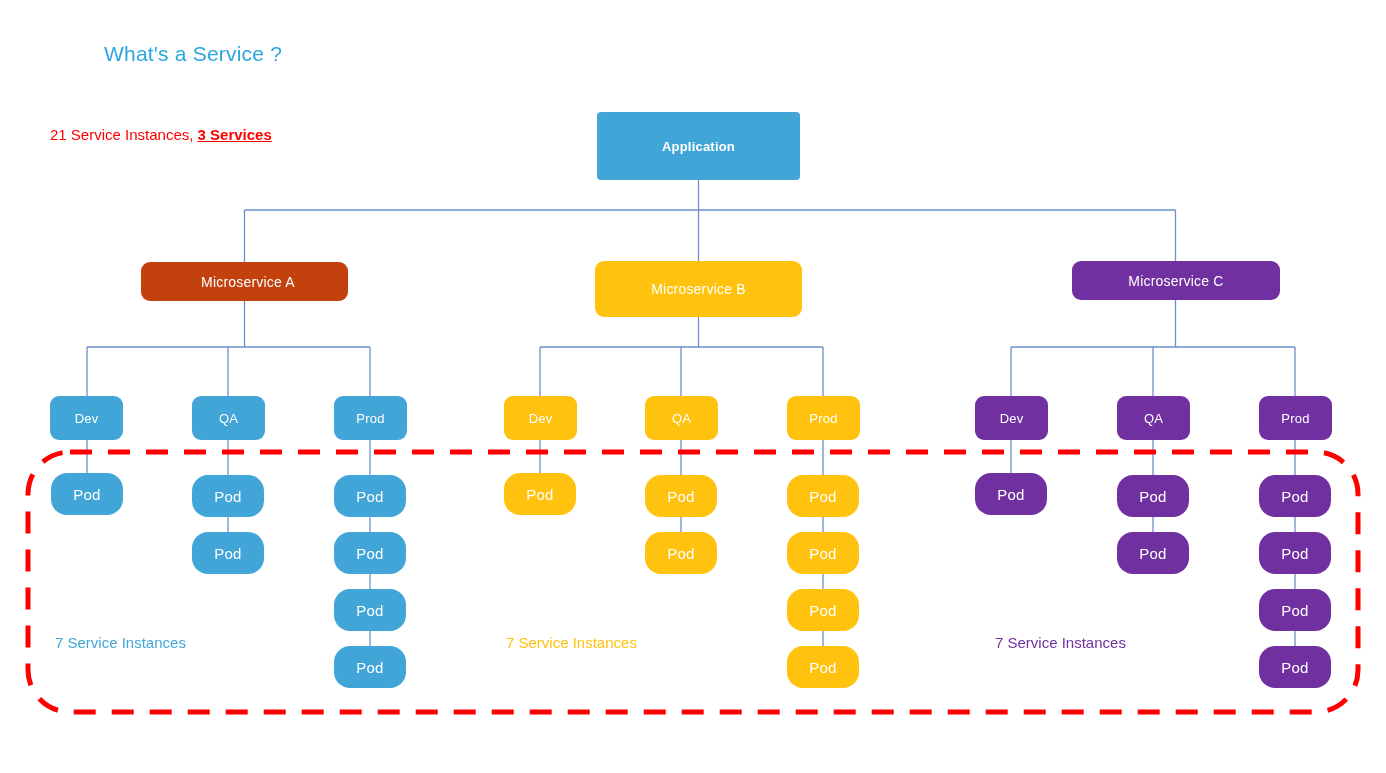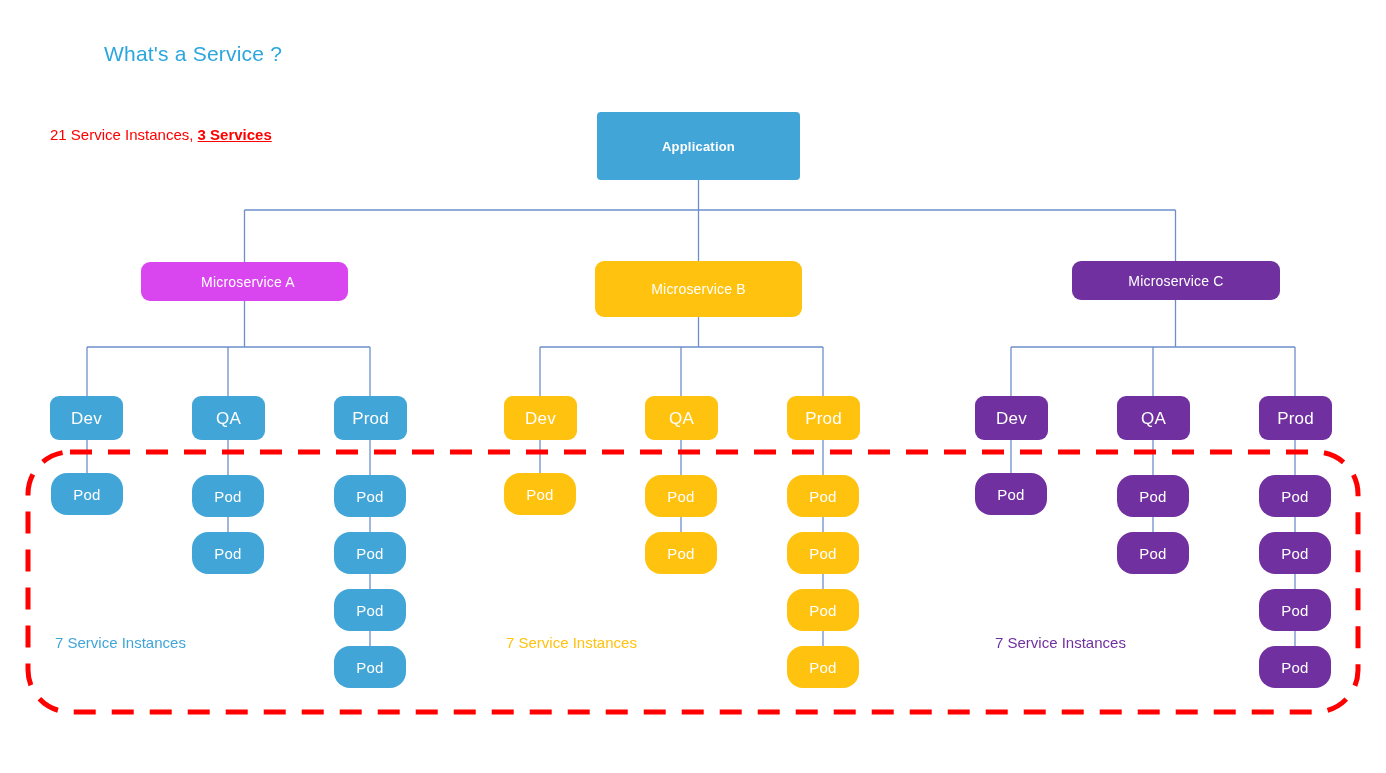--- a/index.html
+++ b/index.html
@@ -79,21 +79,21 @@
     font-weight: bold;
     letter-spacing: 0.2px;
   }
   .node-ms {
     border-radius: 9px;
     font-size: 14px;
     letter-spacing: 0.2px;
   }
   .node-env {
     border-radius: 9px;
-    font-size: 17px;
+    font-size: 13px;
     letter-spacing: 0.2px;
   }
   .node-pod {
     border-radius: 16px;
     font-size: 15px;
     letter-spacing: 0.2px;
   }
 </style>
 </head>
 <body>
@@ -147,21 +147,21 @@
   <div class="page-title">What's a Service ?</div>
 
   <div class="total-caption">
     <span>21 Service Instances, </span><span class="strong">3 Services</span>
   </div>
 
   <div id="nodes">
       <div class="node node-app" style="left: 597px; top: 112px; width: 203px; height: 68px; background: rgb(65, 165, 216);">
         <span>Application</span>
       </div>
-      <div class="node node-ms" style="left: 141px; top: 262px; width: 207px; height: 39px; background: #d946ef; padding-left: 7px;">
+      <div class="node node-ms" style="left: 141px; top: 262px; width: 207px; height: 39px; background: #c2410c; padding-left: 7px;">
         <span>Microservice A</span>
       </div>
       <div class="node node-env" style="left: 50px; top: 396px; width: 73px; height: 44px; background: rgb(65, 165, 216);">
         <span>Dev</span>
       </div>
       <div class="node node-pod" style="left: 51px; top: 473px; width: 72px; height: 42px; background: rgb(65, 165, 216);">
         <span>Pod</span>
       </div>
       <div class="node node-env" style="left: 192px; top: 396px; width: 73px; height: 44px; background: rgb(65, 165, 216);">
         <span>QA</span>

